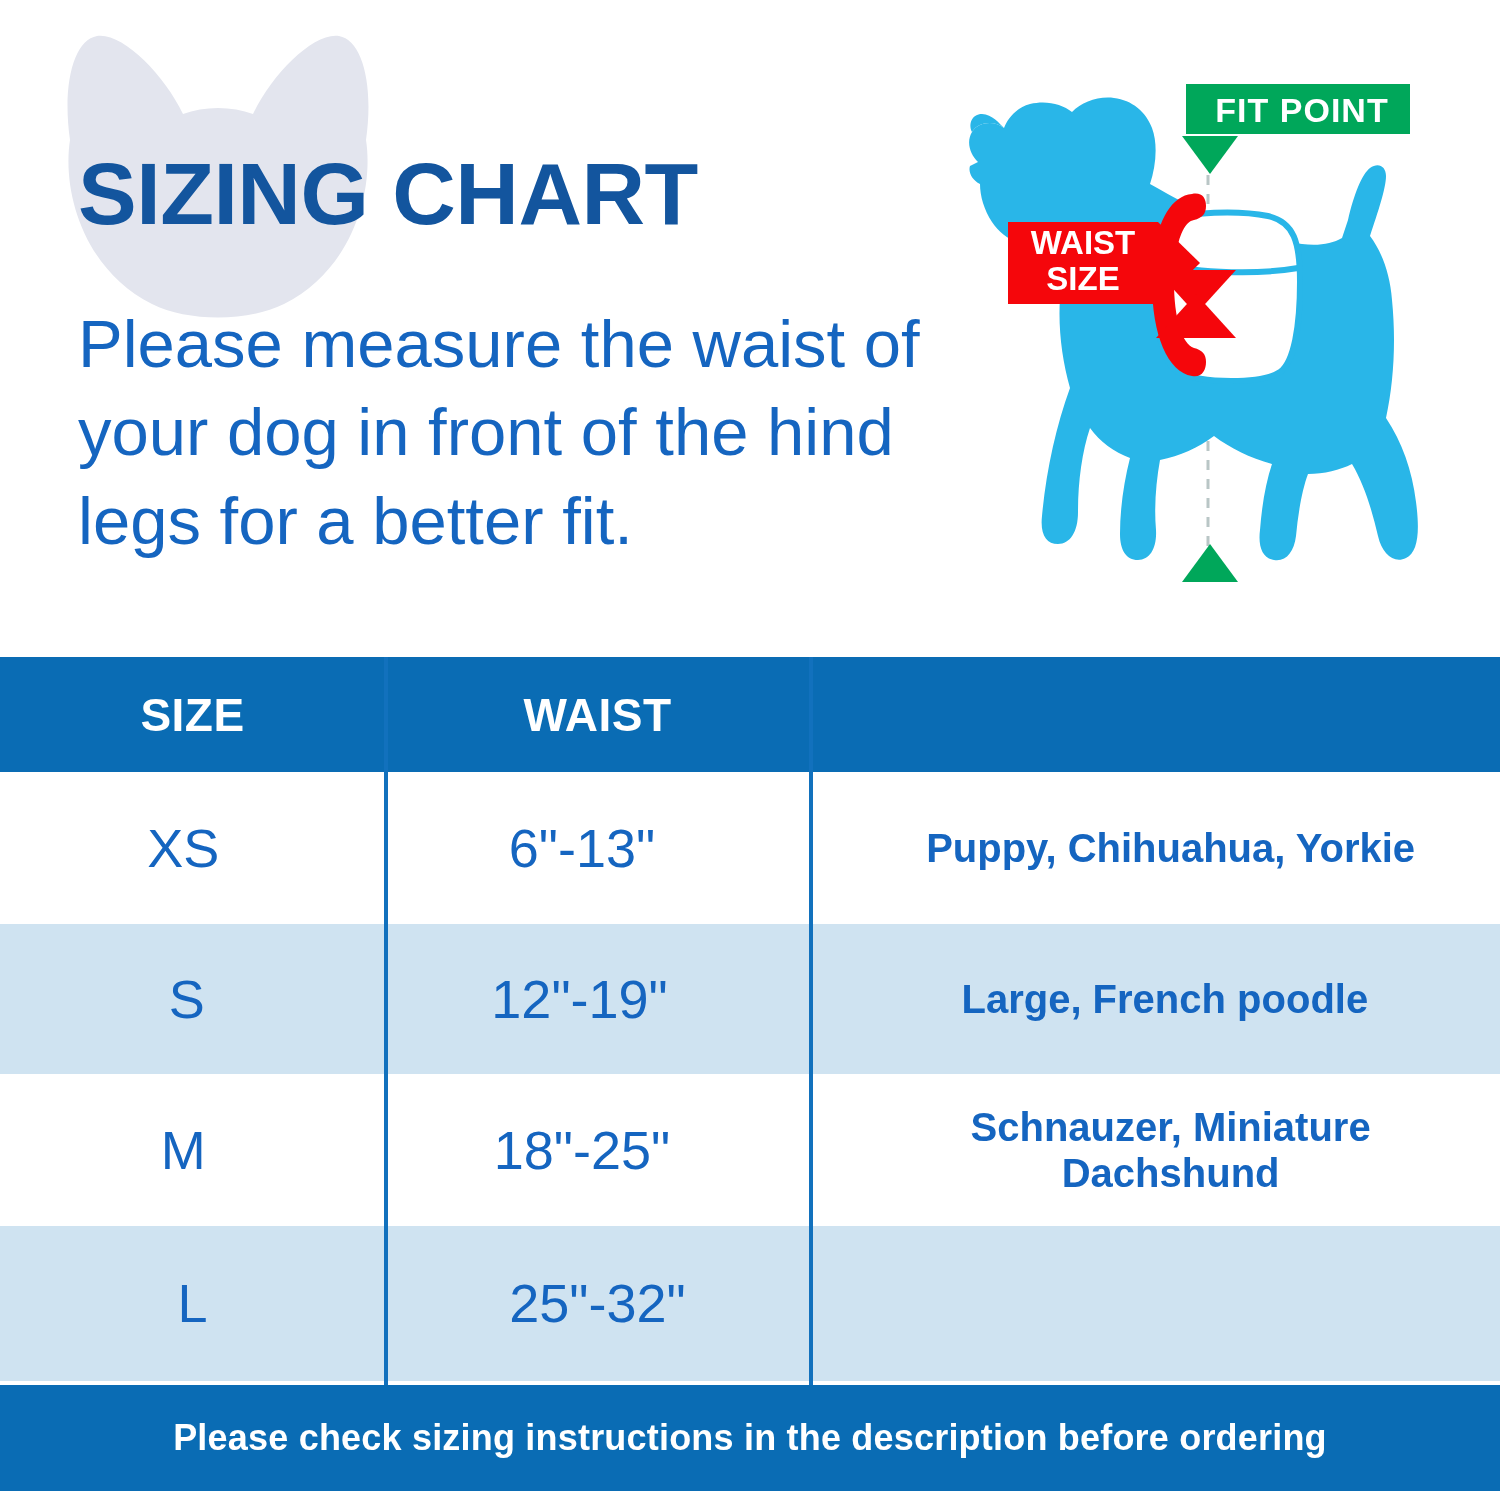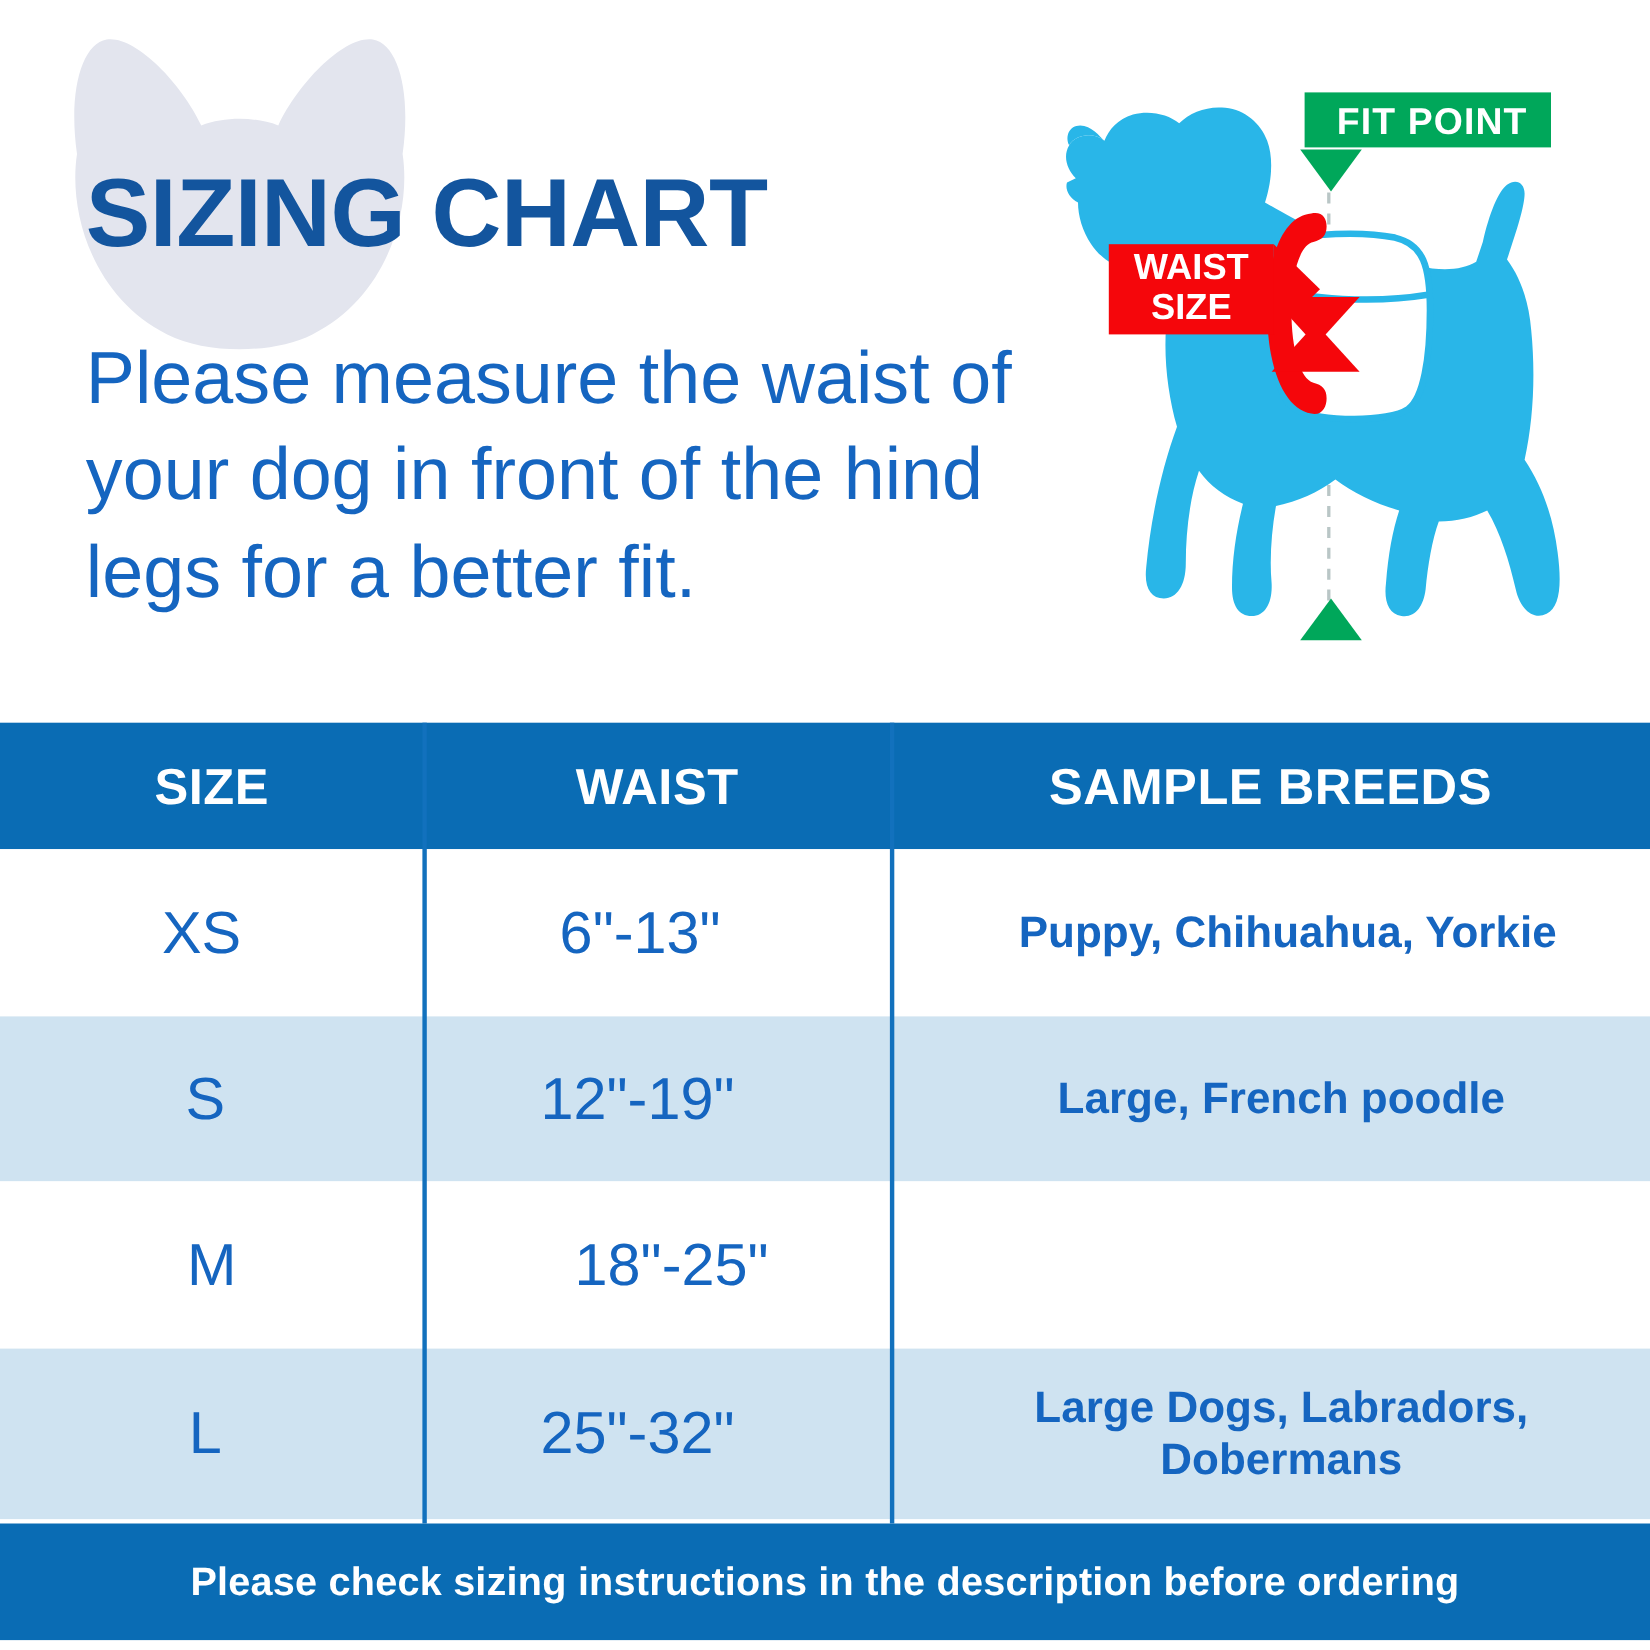--- a/index.html
+++ b/index.html
@@ -261,44 +261,43 @@
   </g>
 
   <path fill="#00a75a" d="M 232 512 L 288 512 L 260 474 Z"></path>
 </svg>
 
 <div id="sizing-table">
 
   <div class="table-header-row">
     <div class="th col-size">SIZE</div>
     <div class="th col-waist">WAIST</div>
-    <div class="th col-breeds">SAMPLE BREEDS</div>
   </div>
 
   <div class="table-body-row row-white row-h-xs">
     <div class="td td-size   col-size">XS</div>
     <div class="td td-waist  col-waist">6"-13"</div>
     <div class="td td-breeds col-breeds">Puppy, Chihuahua, Yorkie</div>
   </div>
 
   <div class="table-body-row row-tint row-h-s">
     <div class="td td-size   col-size">S</div>
     <div class="td td-waist  col-waist">12"-19"</div>
     <div class="td td-breeds col-breeds">Large, French poodle</div>
   </div>
 
   <div class="table-body-row row-white row-h-m">
     <div class="td td-size   col-size">M</div>
     <div class="td td-waist  col-waist">18"-25"</div>
+    <div class="td td-breeds col-breeds">Schnauzer, Miniature Dachshund</div>
   </div>
 
   <div class="table-body-row row-tint row-h-l">
     <div class="td td-size   col-size">L</div>
     <div class="td td-waist  col-waist">25"-32"</div>
-    <div class="td td-breeds col-breeds">Large Dogs, Labradors, Dobermans</div>
   </div>
 
 </div>
 
 <div class="col-divider" id="divider-1"></div>
 <div class="col-divider" id="divider-2"></div>
 
 <div id="footer-bar">
   <span id="footer-text">Please check sizing instructions in the description before ordering</span>
 </div>

